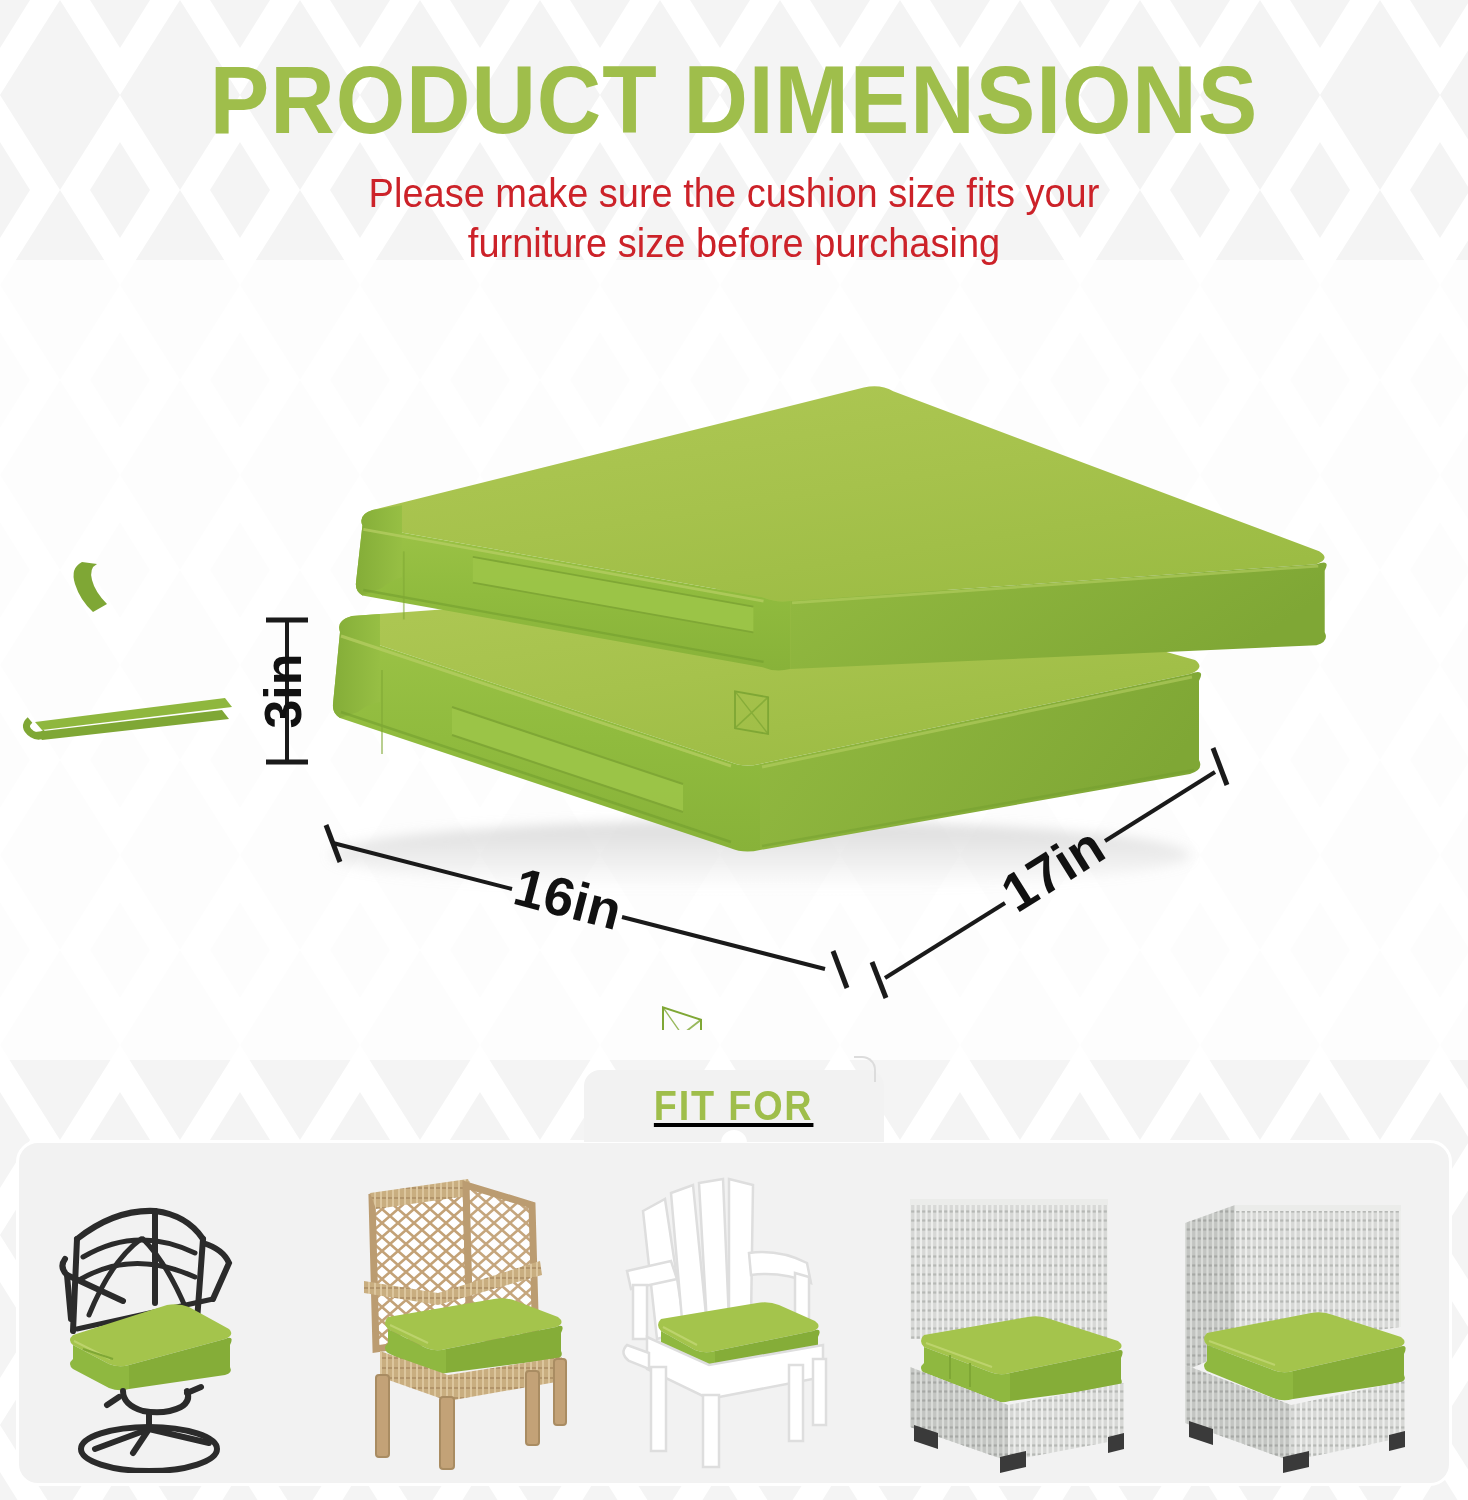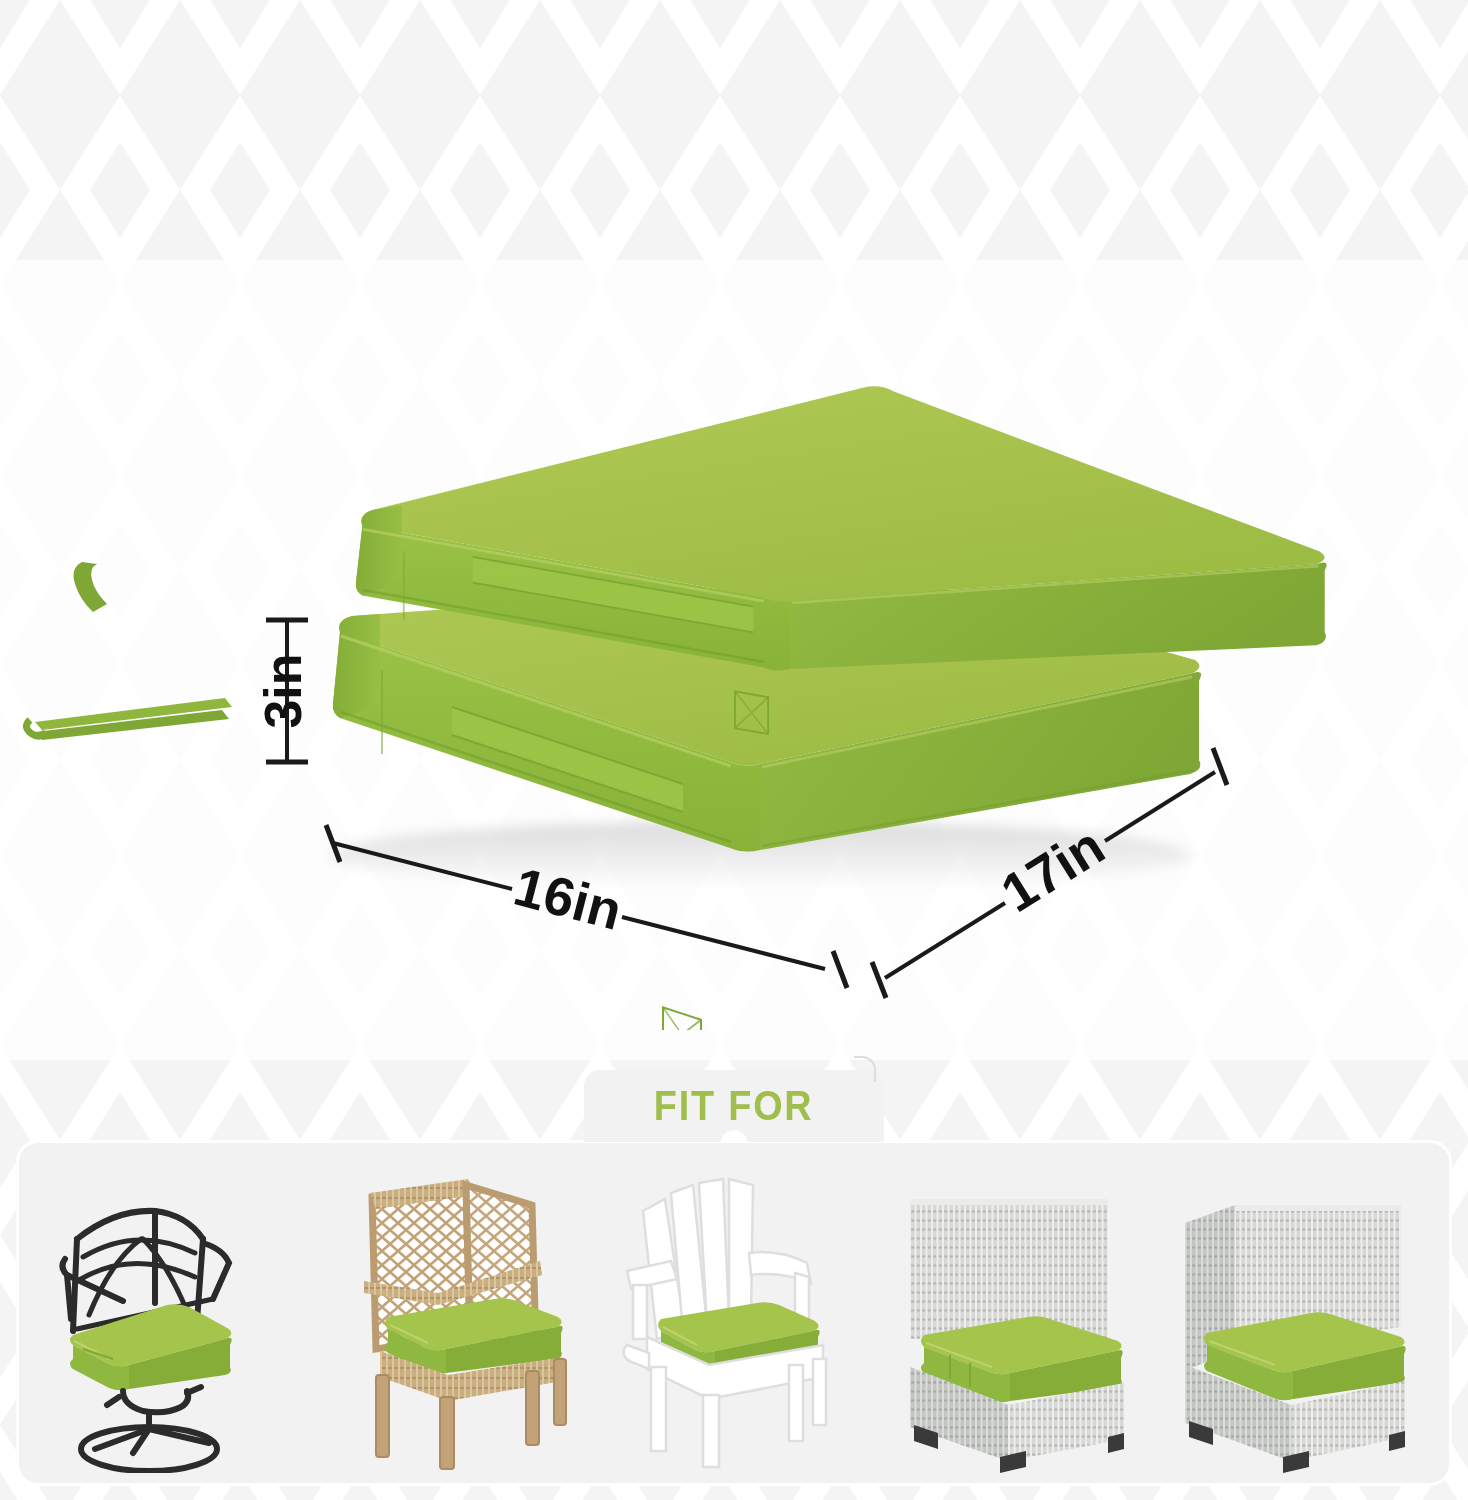--- a/index.html
+++ b/index.html
@@ -73,20 +73,21 @@
     top: 1070px;
     transform: translateX(-50%);
     width: 300px;
     height: 72px;
     background: #F2F2F2;
     border-radius: 16px 16px 0 0;
     z-index: 6;
     display: flex;
     align-items: center;
     justify-content: center;
+    text-decoration: underline;
   }
   .fit-tab-label {
     font-family: "Liberation Sans Narrow", "Liberation Sans", sans-serif;
     font-weight: 700;
     font-size: 42px;
     letter-spacing: 2px;
     color: #9FBE4B;
     transform: scaleX(0.9);
   }
   .fit-tab-notch {
@@ -155,20 +156,27 @@
       <linearGradient id="fadeMask" x1="0" y1="0" x2="0" y2="1">
         <stop offset="0%" stop-color="#fff" stop-opacity="1"></stop>
         <stop offset="55%" stop-color="#fff" stop-opacity="0.45"></stop>
         <stop offset="100%" stop-color="#fff" stop-opacity="1"></stop>
       </linearGradient>
     </defs>
     <rect x="0" y="0" width="1468" height="1500" fill="url(#diamonds)"></rect>
     <rect x="0" y="260" width="1468" height="800" fill="#FFFFFF" opacity="0.82"></rect>
   </svg>
 
+  <div class="header">
+    <div class="title">PRODUCT DIMENSIONS</div>
+    <div class="subtitle">
+      <span class="line">Please make sure the cushion size fits your</span>
+      <span class="line">furniture size before purchasing</span>
+    </div>
+  </div>
 
   <div class="stage">
     <svg width="1468" height="700" viewBox="0 0 1468 700" aria-hidden="true">
       <defs>
         <linearGradient id="topFace" x1="0" y1="0" x2="0.7" y2="1">
           <stop offset="0%" stop-color="#AFC855"></stop>
           <stop offset="55%" stop-color="#A6C24C"></stop>
           <stop offset="100%" stop-color="#9CBC44"></stop>
         </linearGradient>
         <linearGradient id="frontFace" x1="0" y1="0" x2="0" y2="1">

